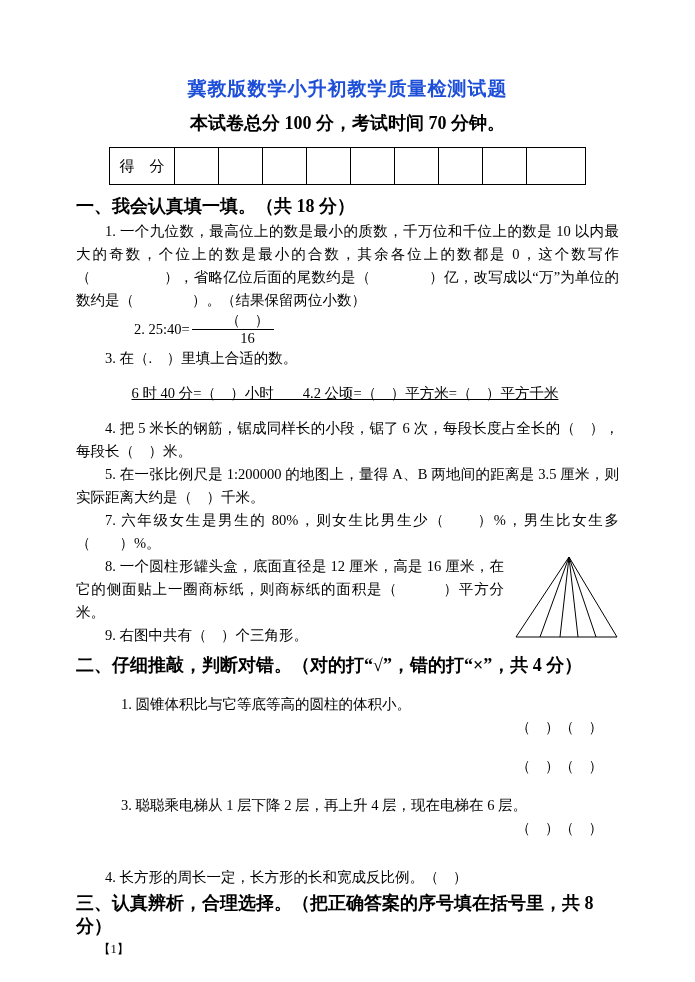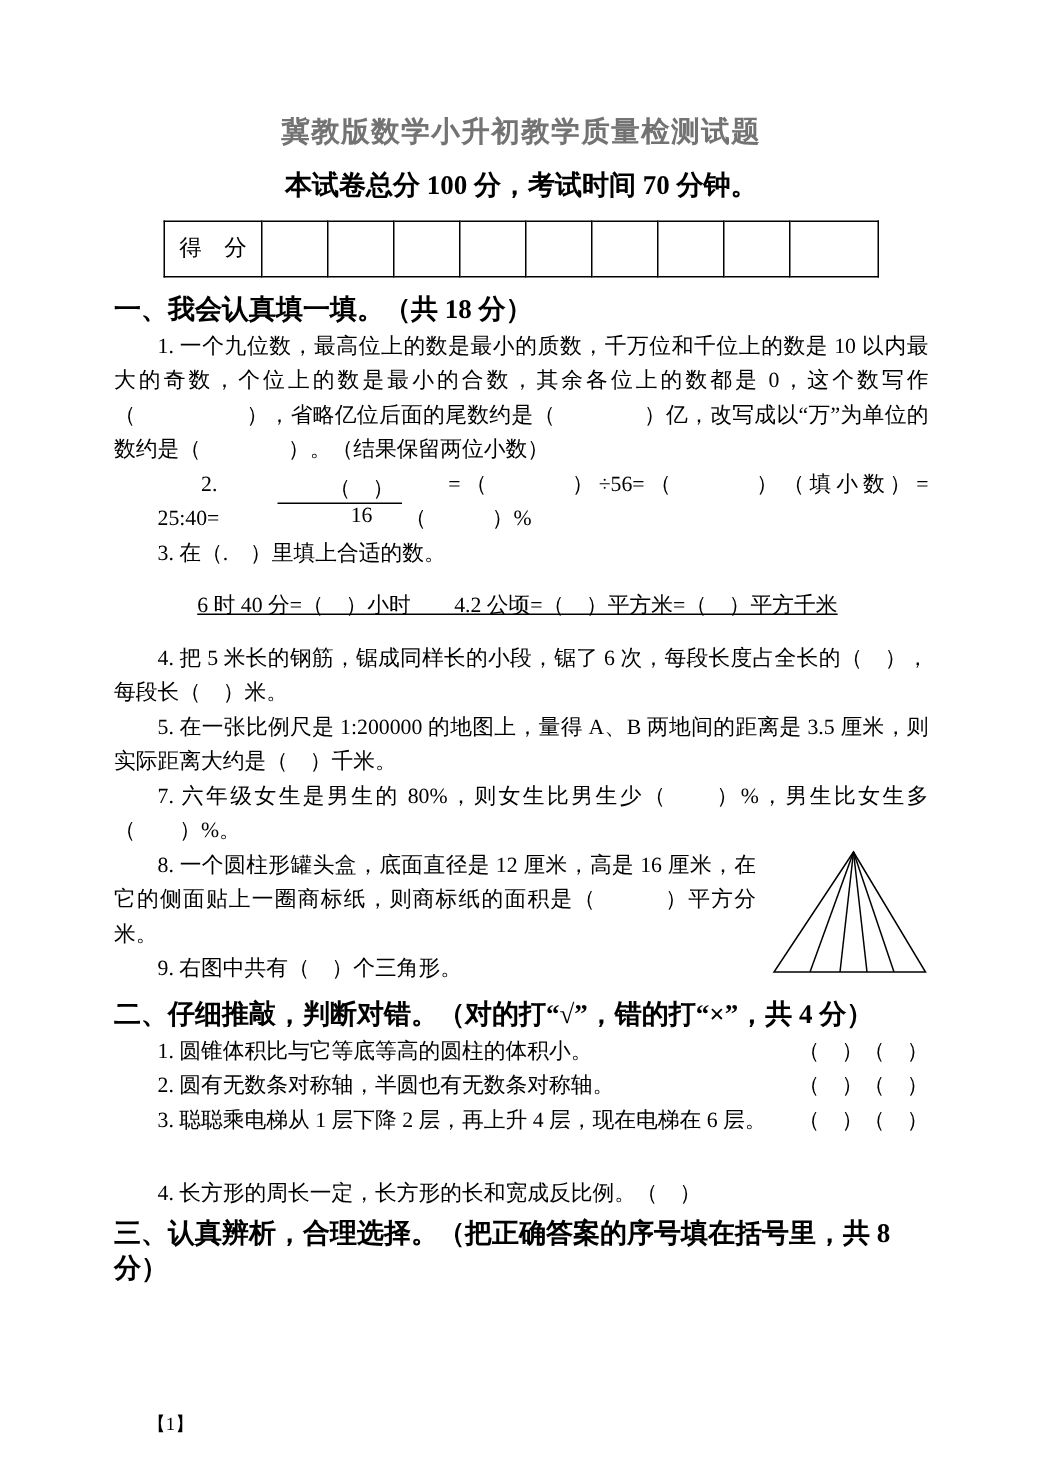--- a/index.html
+++ b/index.html
@@ -9,21 +9,21 @@
     color:#000;
   }
   .page {
     position:absolute; inset:0;
     padding:76px 76px 0 76px;
     box-sizing:border-box;
     font-size:14.5px; line-height:23px;
   }
   .doc-title {
     margin:0 0 10px 0; text-align:center;
-    font-size:19px; font-weight:bold; color:#737373;
+    font-size:19px; font-weight:bold; color:#1d4ed8;
     letter-spacing:1px; line-height:26px;
   }
   .doc-subtitle {
     text-align:center; font-weight:bold; font-size:18px;
     margin:0 0 12px 0; line-height:23px;
   }
   table.score-table {
     border-collapse:collapse; margin:0 auto 10px auto;
     table-layout:fixed;
   }
@@ -44,21 +44,21 @@
   }
   p.q { margin:0; text-indent:2em; text-align:justify; }
   p.sub { margin:12px; text-indent:3em;text-decoration:underline; }
   .frac-line { display:flex; align-items:center; padding-left:2em; margin:3px 0; text-indent:0; }
   .frac { display:inline-block; text-align:center; vertical-align:middle; line-height:17px; margin:0 2px; }
   .frac .num { display:block; border-bottom:1px solid #000; padding:0 5px; }
   .frac .den { display:block; }
   .q8-block { position:relative; }
   .triangle-fig { float:right; margin:0 0 2px 10px; }
   .triangle-fig polygon, .triangle-fig line { stroke:#000; fill:none; stroke-width:1; }
-  .judge-item { display:flex; padding-left:2em; margin:0; }
+  .judge-item { display:flex; padding-left:2em; margin:16px;flex-direction:column; }
   .ji-blanks { margin-left:auto; white-space:nowrap; }
   .judge-item-4 { margin:26px 0 0 0; text-indent:2em; }
   .sec2 { clear:both; padding-top:4px; }
   .page-number {
     position:absolute; left:98px; top:938px;
     font-size:12.5px;
   }
 </style>
 </head>
 <body>
@@ -88,21 +88,20 @@
   <h2 class="section">一、我会认真填一填。（共 18 分）</h2>
 
   <p class="q">1. 一个九位数，最高位上的数是最小的质数，千万位和千位上的数是 10 以内最大的奇数，个位上的数是最小的合数，其余各位上的数都是 0，这个数写作（　　　　　），省略亿位后面的尾数约是（　　　　）亿，改写成以“万”为单位的数约是（　　　　）。（结果保留两位小数）</p>
 
   <p class="q frac-line">
     <span>2. 25:40=</span>
     <span class="frac">
       <span class="num">（　）</span>
       <span class="den">16</span>
     </span>
-    <span>=（　　　）÷56=（　　　）（填小数）=（　　　）%</span>
   </p>
 
   <p class="q">3. 在（.　）里填上合适的数。</p>
   <p class="sub">6 时 40 分=（　）小时　　4.2 公顷=（　）平方米=（　）平方千米</p>
 
   <p class="q">4. 把 5 米长的钢筋，锯成同样长的小段，锯了 6 次，每段长度占全长的（　），每段长（　）米。</p>
   <p class="q">5. 在一张比例尺是 1:200000 的地图上，量得 A、B 两地间的距离是 3.5 厘米，则实际距离大约是（　）千米。</p>
   <p class="q">7. 六年级女生是男生的 80%，则女生比男生少（　　）%，男生比女生多（　　）%。</p>
 
   <div class="q8-block">
@@ -117,21 +116,20 @@
     <p class="q">9. 右图中共有（　）个三角形。</p>
   </div>
 
   <h2 class="section sec2">二、仔细推敲，判断对错。（对的打“√”，错的打“×”，共 4 分）</h2>
 
   <div class="judge-item">
     <span class="ji-text">1. 圆锥体积比与它等底等高的圆柱的体积小。</span>
     <span class="ji-blanks">（　）（　）</span>
   </div>
   <div class="judge-item">
-    <span class="ji-text">2. 圆有无数条对称轴，半圆也有无数条对称轴。</span>
     <span class="ji-blanks">（　）（　）</span>
   </div>
   <div class="judge-item">
     <span class="ji-text">3. 聪聪乘电梯从 1 层下降 2 层，再上升 4 层，现在电梯在 6 层。</span>
     <span class="ji-blanks">（　）（　）</span>
   </div>
   <p class="judge-item-4">4. 长方形的周长一定，长方形的长和宽成反比例。（　）</p>
 
   <h2 class="section">三、认真辨析，合理选择。（把正确答案的序号填在括号里，共 8 分）</h2>
 

